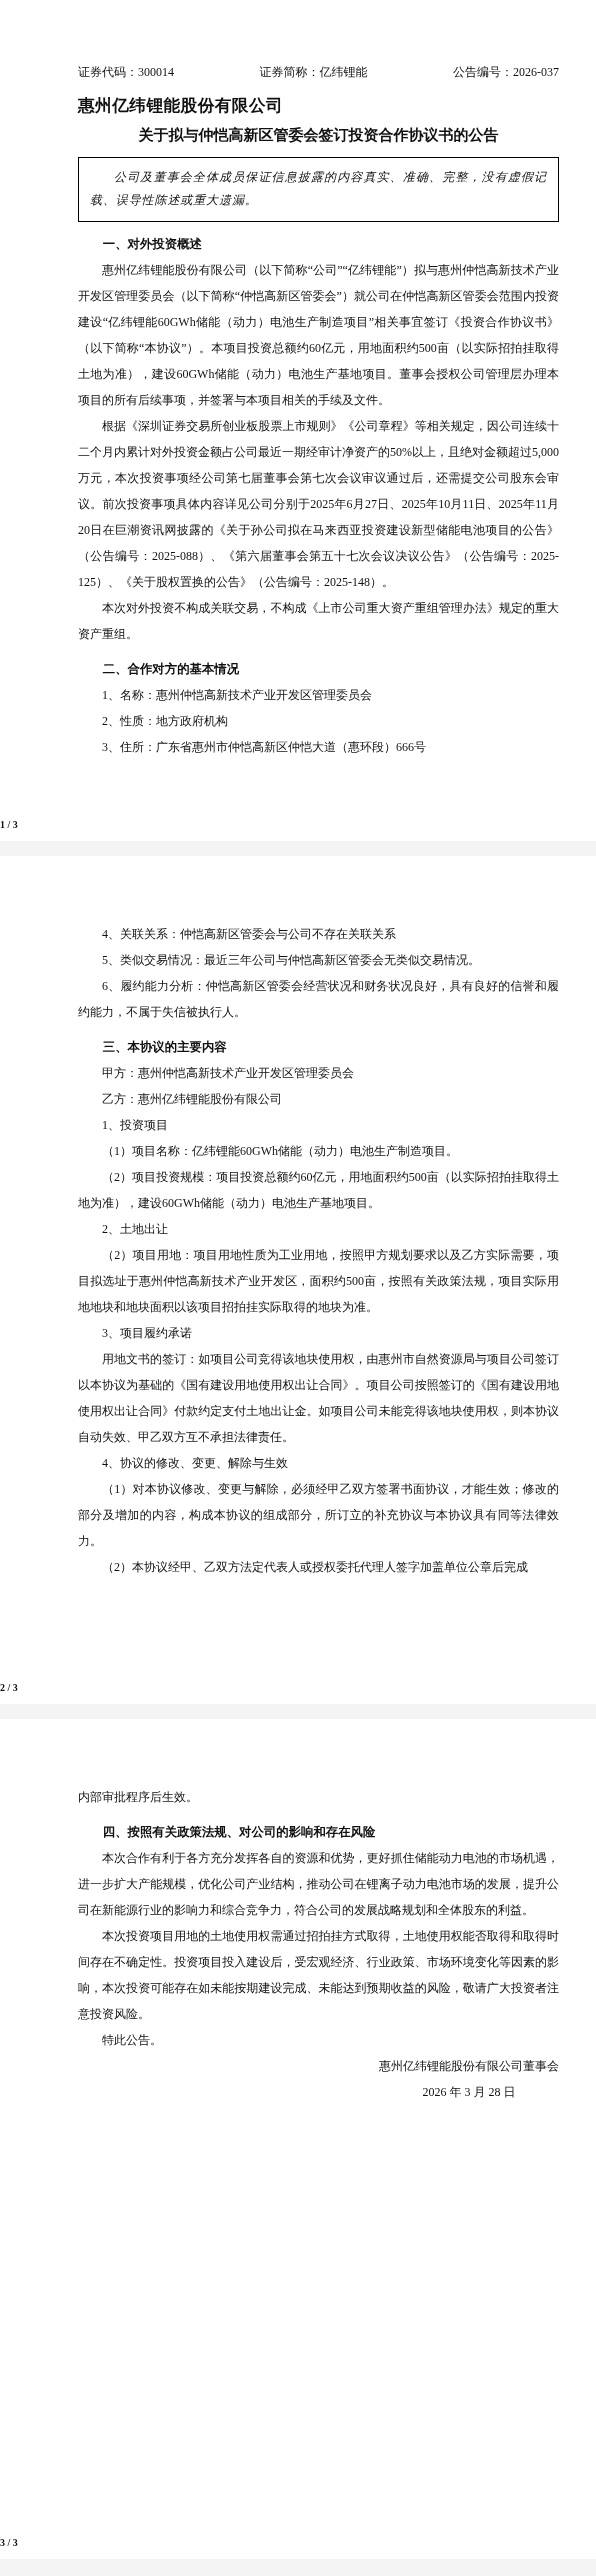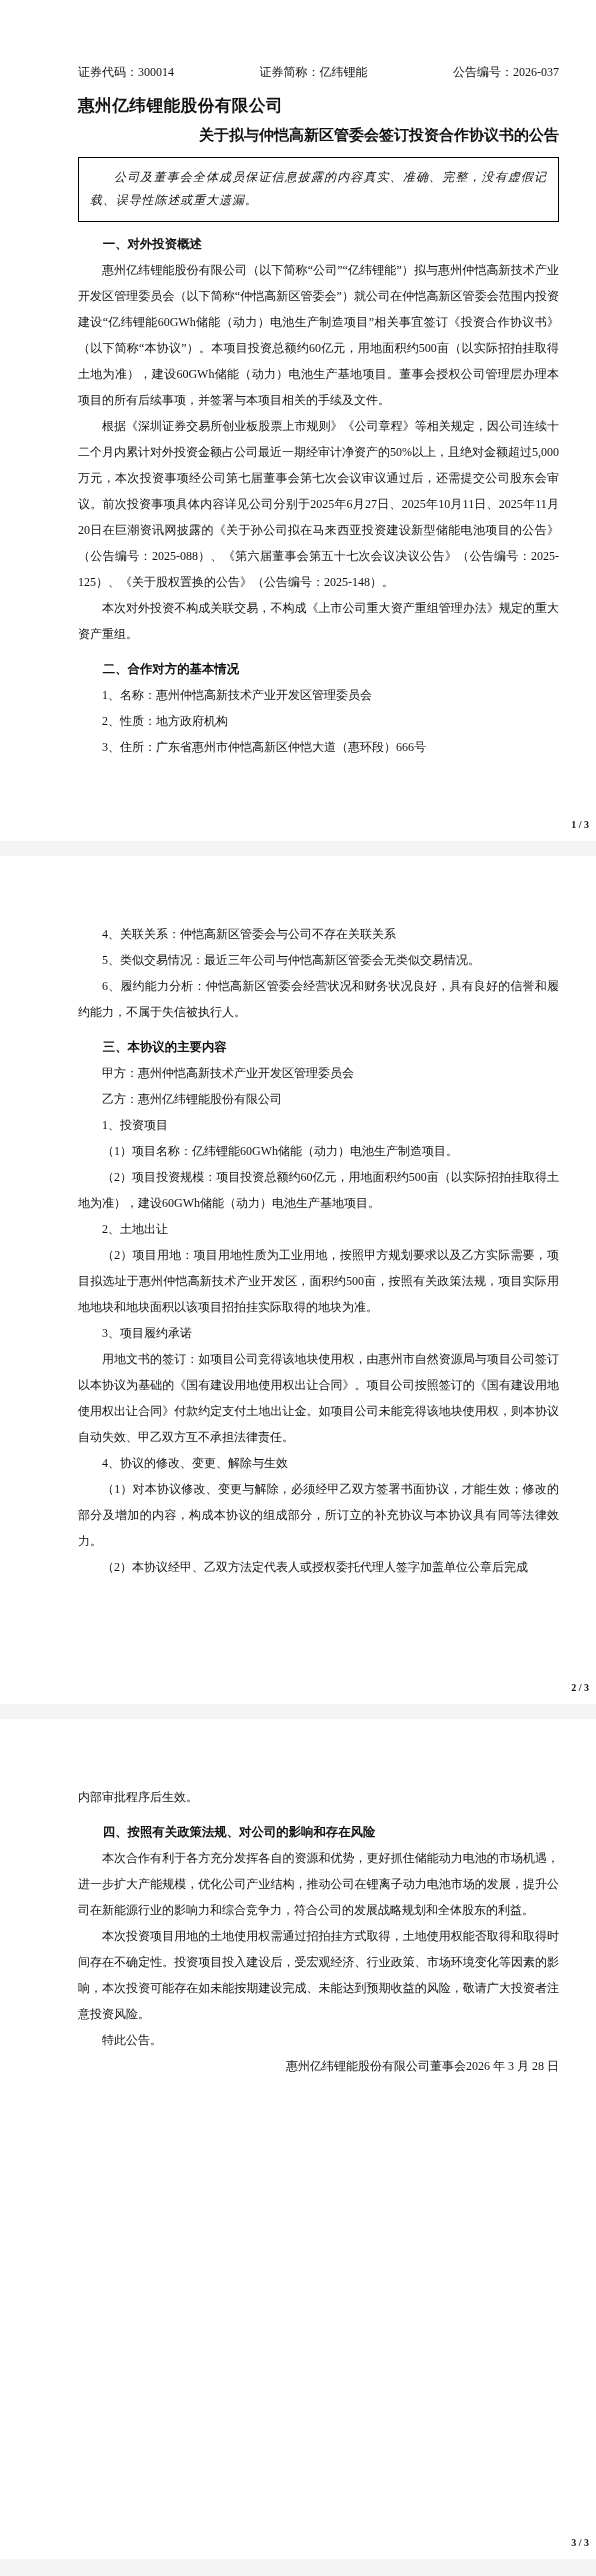--- a/index.html
+++ b/index.html
@@ -32,21 +32,21 @@
     margin-top:14.8px;
     text-align:left;
     font-family:"Liberation Sans","DejaVu Sans",sans-serif;
     font-weight:bold;
     font-size:16.6px;
     line-height:22px;
     letter-spacing:0.5px;
   }
   .doc-subtitle{
     margin-top:7.4px;
-    text-align:right;
+    text-align:center;
     font-family:"Liberation Sans","DejaVu Sans",sans-serif;
     font-weight:bold;
     font-size:15px;
     line-height:22px;
   }
   .notice-box{
     margin-top:11px;
     border:1.8px solid #000;
     padding:8.3px 11px;
     font-style:italic;
@@ -69,29 +69,29 @@
     line-height:26px;
     text-indent:2em;
     text-align:justify;
     margin:0;
   }
   .para-cont{text-indent:0;}
   .sig-block{
     margin-left:auto;
     width:max-content;
     display:flex;
-    flex-direction:row;
+    flex-direction:column;
     align-items:center;
   }
   .sig-line{font-size:12px;line-height:26px;}
   .page-footer{
     position:absolute;
     left:0;right:8px;
     bottom:11px;
-    text-align:right;
+    text-align:left;
     font-size:10px;
     font-weight:bold;
   }
 </style>
 </head>
 <body>
 
 <div class="page page-1">
   <div class="doc-header">
     <span>证券代码：300014</span>

